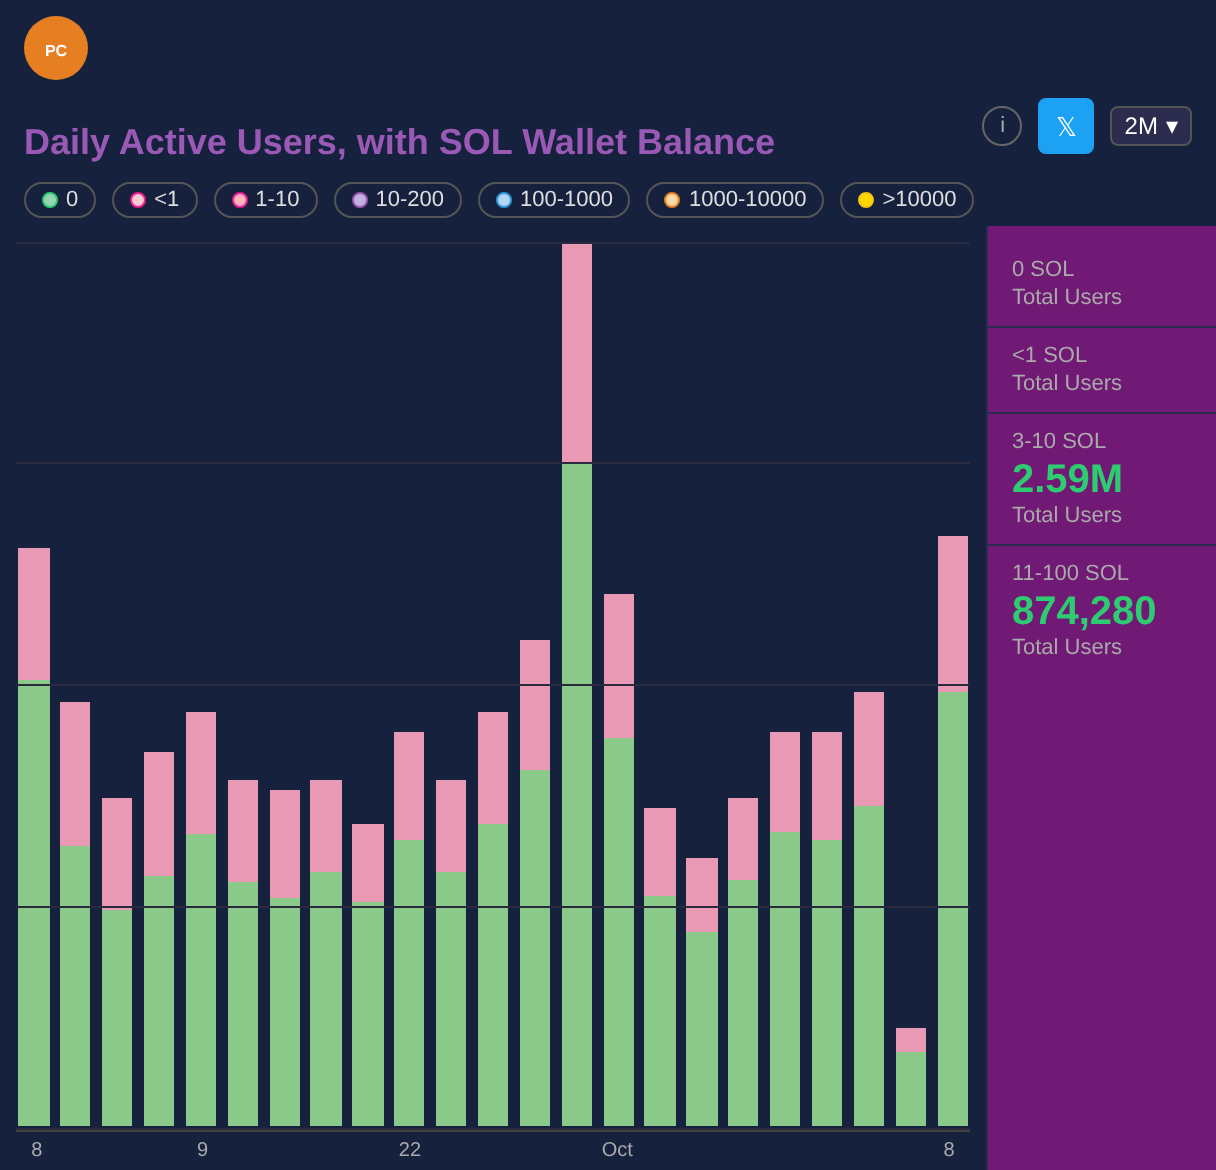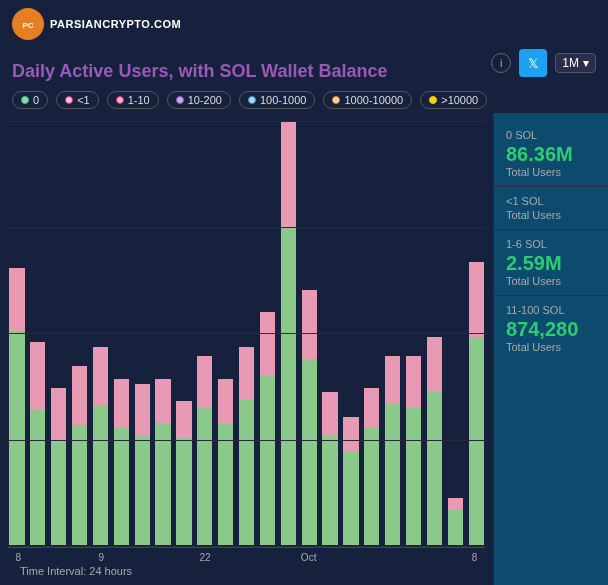--- a/index.html
+++ b/index.html
@@ -182,21 +182,21 @@
       flex: 1;
       text-align: center;
     }
     .time-interval {
       padding: 2px 12px 4px 12px;
       font-size: 11px;
       color: #aaa;
     }
     .right-panel {
       width: 115px;
-      background: #0c4a6e;
+      background: #701a75;
       border-left: 1px solid #2a2a4e;
       display: flex;
       flex-direction: column;
       padding: 8px 0;
     }
     .stat-block {
       padding: 8px 12px;
       border-bottom: 1px solid #2a2a4e;
     }
     .stat-block:last-child {
@@ -224,31 +224,30 @@
 
 <div class="container">
   <div class="header">
     <div class="logo-area">
       <div class="logo-img">
         <svg width="28" height="28" viewBox="0 0 28 28">
           <circle cx="14" cy="14" r="14" fill="#e67e22"></circle>
           <text x="14" y="18" text-anchor="middle" font-size="8" fill="white" font-weight="bold">PC</text>
         </svg>
       </div>
-      <span class="site-name">PARSIANCRYPTO.COM</span>
     </div>
   </div>
   <div style="padding: 0 12px 4px 12px; display:flex; align-items:center; gap:8px;">
     <div class="chart-title">
       <span>Daily Active Users, with </span><span style="color:#9b59b6;">SOL</span><span> Wallet Balance</span>
     </div>
     <div class="info-icon">i</div>
     <div class="twitter-icon">𝕏</div>
     <div class="time-selector">
-      <span>1M</span>
+      <span>2M</span>
       <span>▾</span>
     </div>
   </div>
   <div class="legend" id="legend-container">
       <div class="legend-item">
         <span class="legend-dot" style="background:#95d5b2;border:1px solid #2ecc71;"></span>
         <span>0</span>
       </div>
       <div class="legend-item">
         <span class="legend-dot" style="background:#f8c8d4;border:1px solid #e91e8c;"></span>
@@ -442,34 +441,32 @@
           <div class="x-label">Oct</div>
           <div class="x-label"></div>
           <div class="x-label"></div>
           <div class="x-label"></div>
           <div class="x-label"></div>
           <div class="x-label"></div>
           <div class="x-label"></div>
           <div class="x-label"></div>
           <div class="x-label">8</div>
         </div>
-      <div class="time-interval">Time Interval: 24 hours</div>
     </div>
     <div class="right-panel" id="stats-panel">
         <div class="stat-block">
     <div class="stat-range">0 SOL</div>
-    <div class="stat-value">86.36M</div>
     <div class="stat-label">Total Users</div>
   </div>
         <div class="stat-block">
     <div class="stat-range">&lt;1 SOL</div>
     <div class="stat-label">Total Users</div>
   </div>
         <div class="stat-block">
-    <div class="stat-range">1-6 SOL</div>
+    <div class="stat-range">3-10 SOL</div>
     <div class="stat-value">2.59M</div>
     <div class="stat-label">Total Users</div>
   </div>
         <div class="stat-block">
     <div class="stat-range">11-100 SOL</div>
     <div class="stat-value">874,280</div>
     <div class="stat-label">Total Users</div>
   </div>
       </div>
   </div>

